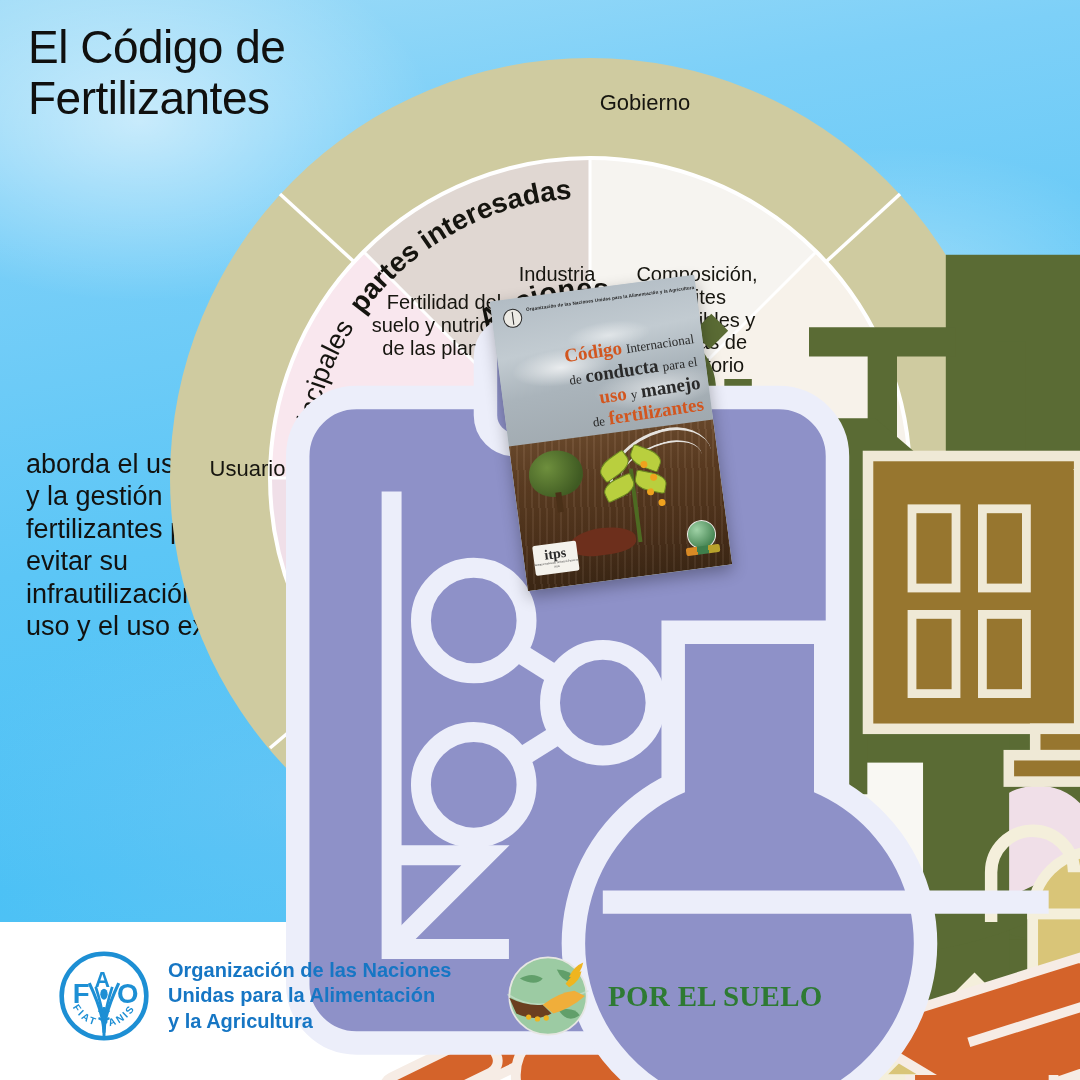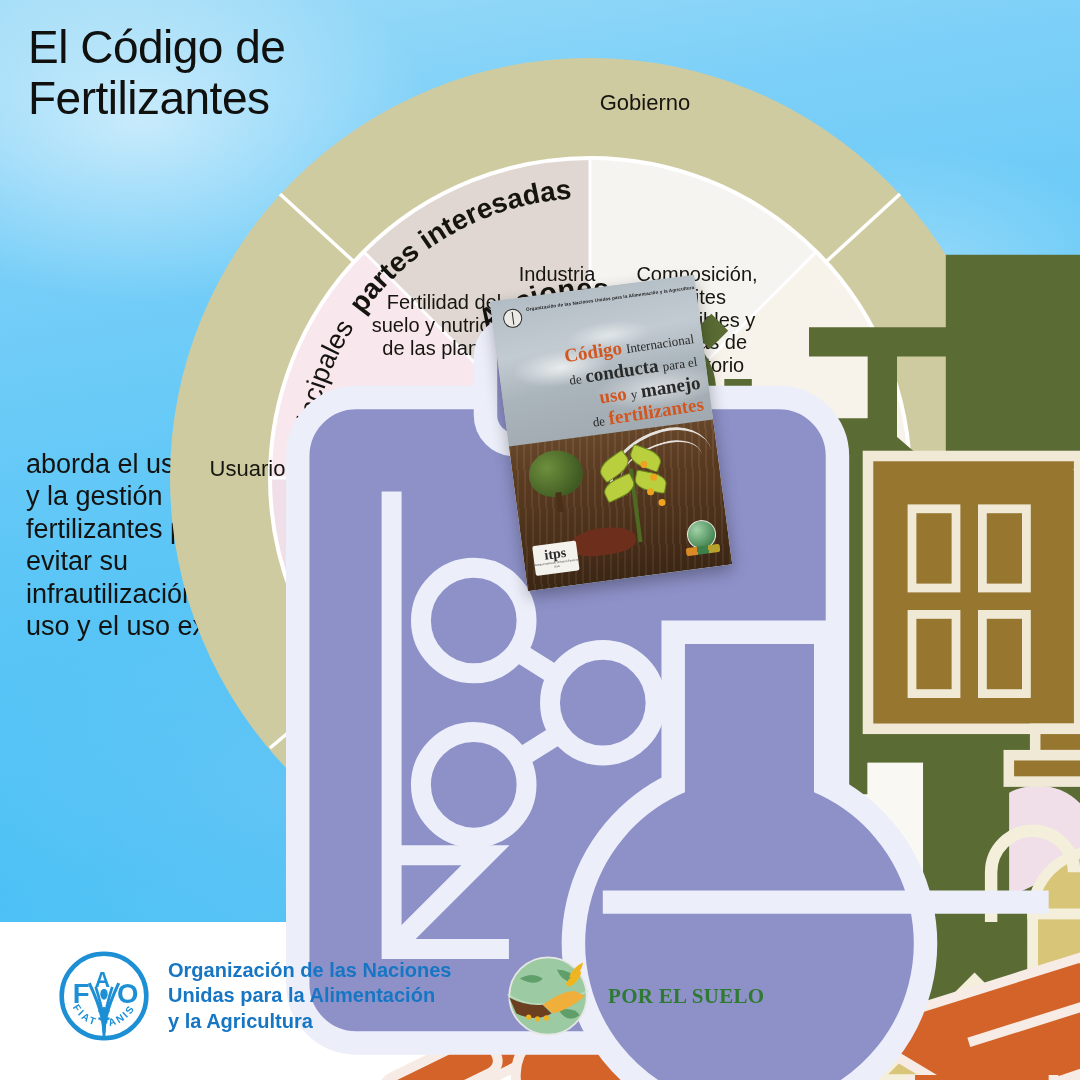--- a/index.html
+++ b/index.html
@@ -120,21 +120,21 @@
     background:linear-gradient(90deg,#d98a25 0 33%,#3f7f4c 33% 66%,#b8a22c 66% 100%);}
 
   
   .fao{position:absolute;left:58px;top:950px;display:flex;align-items:center;gap:18px;}
   .fao .mark{width:92px;height:92px;flex:0 0 auto;}
   .fao .txt{font-size:20px;line-height:1.28;color:#1676c4;font-weight:700;}
   .gspwrap{position:absolute;left:504px;top:952px;display:flex;align-items:center;gap:16px;}
   .gspwrap .mark{width:88px;height:88px;flex:0 0 auto;}
   .gspwrap .txt{font-family:"Liberation Serif",serif;line-height:1.06;}
   .gspwrap .r1{font-size:29px;font-weight:700;letter-spacing:.3px;}
-  .gspwrap .r2{font-size:21px;font-weight:700;letter-spacing:.3px;display:block;text-align:center;color:#2e7a33;}
+  .gspwrap .r2{font-size:29px;font-weight:700;letter-spacing:.3px;display:block;text-align:center;color:#2e7a33;}
   .gspwrap .or{color:#e07a16;}
   .gspwrap .gr{color:#2e7a33;}
 </style>
 </head>
 <body>
 
 <div id="stage">
 
   <div class="sky"></div>
   <div class="footerbar"></div>

